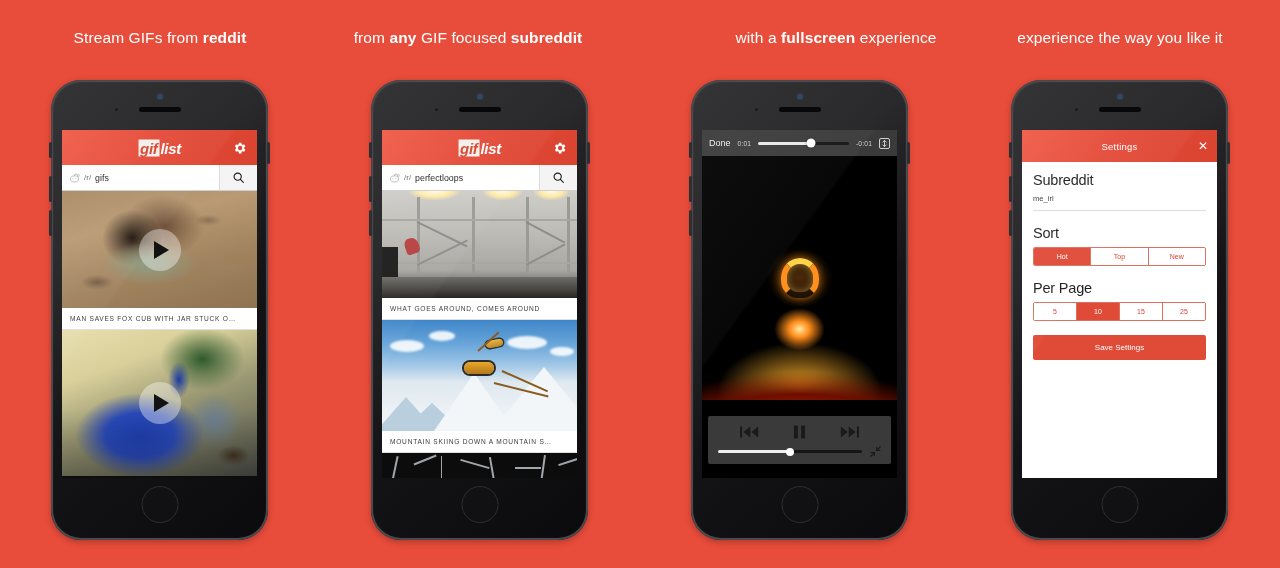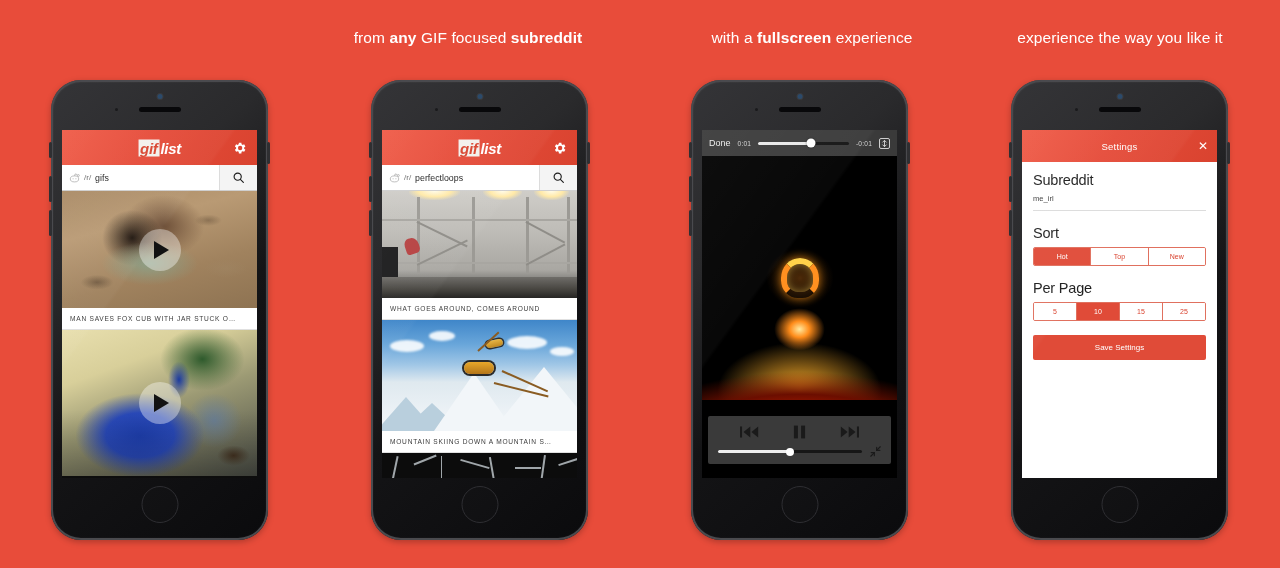--- a/index.html
+++ b/index.html
@@ -19,21 +19,21 @@
     text-align: center;
     color: #ffffff;
     font-size: 15.5px;
     font-weight: 400;
     letter-spacing: .1px;
     white-space: nowrap;
   }
   .caption b { font-weight: 700; }
   .cap0 { left: 0px; }
   .cap1 { left: 308px; }
-  .cap2 { left: 652px; }
+  .cap2 { left: 676px; }
   .cap3 { left: 960px; }
 
   
   .phone {
     position: absolute;
     top: 80px;
     width: 217px;
     height: 460px;
     border-radius: 30px;
     background: linear-gradient(140deg, #3a3a3c 0%, #2b2b2d 34%, #17171a 60%, #0e0e10 100%);
@@ -500,20 +500,23 @@
     border-radius: 2px;
   }
 
   svg { display: block; }
 </style>
 </head>
 <body>
 
 <div class="stage">
 
+  <div class="caption cap0">
+    <span>Stream GIFs from <b>reddit</b></span>
+  </div>
   <div class="caption cap1">
     <span>from <b>any</b> GIF focused <b>subreddit</b></span>
   </div>
   <div class="caption cap2">
     <span>with a <b>fullscreen</b> experience</span>
   </div>
   <div class="caption cap3">
     <span>experience the way you like it</span>
   </div>
 

